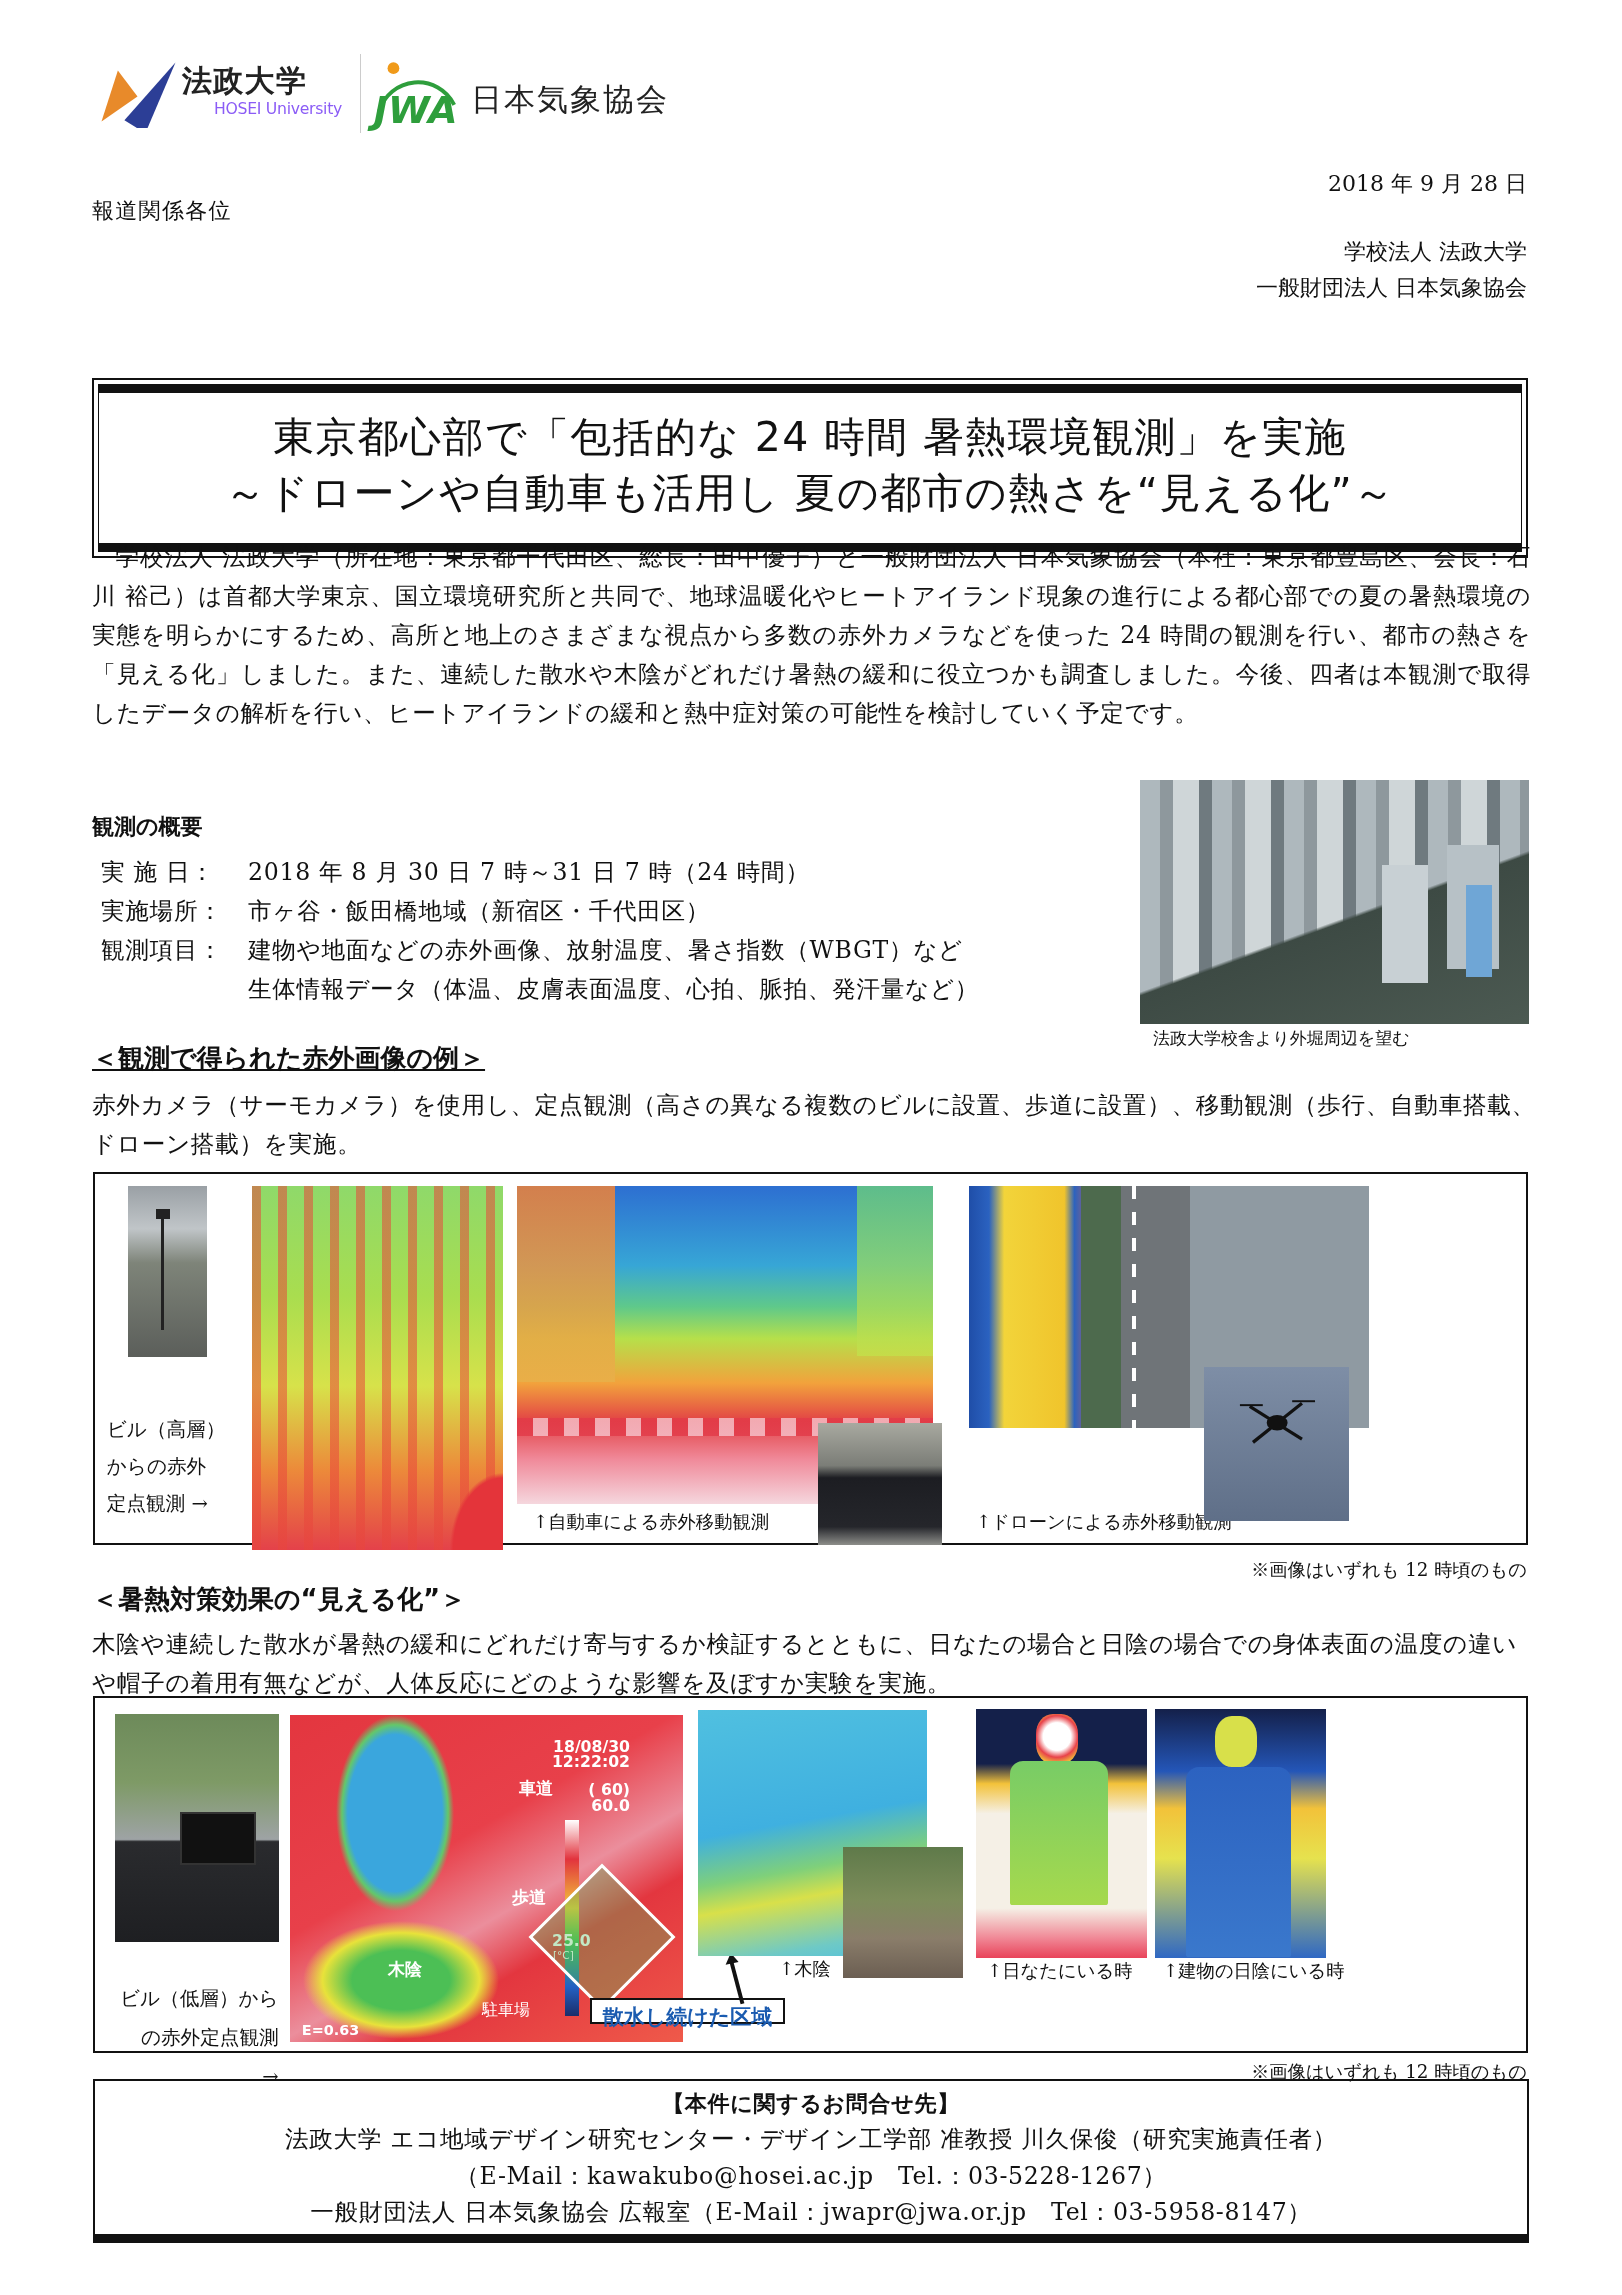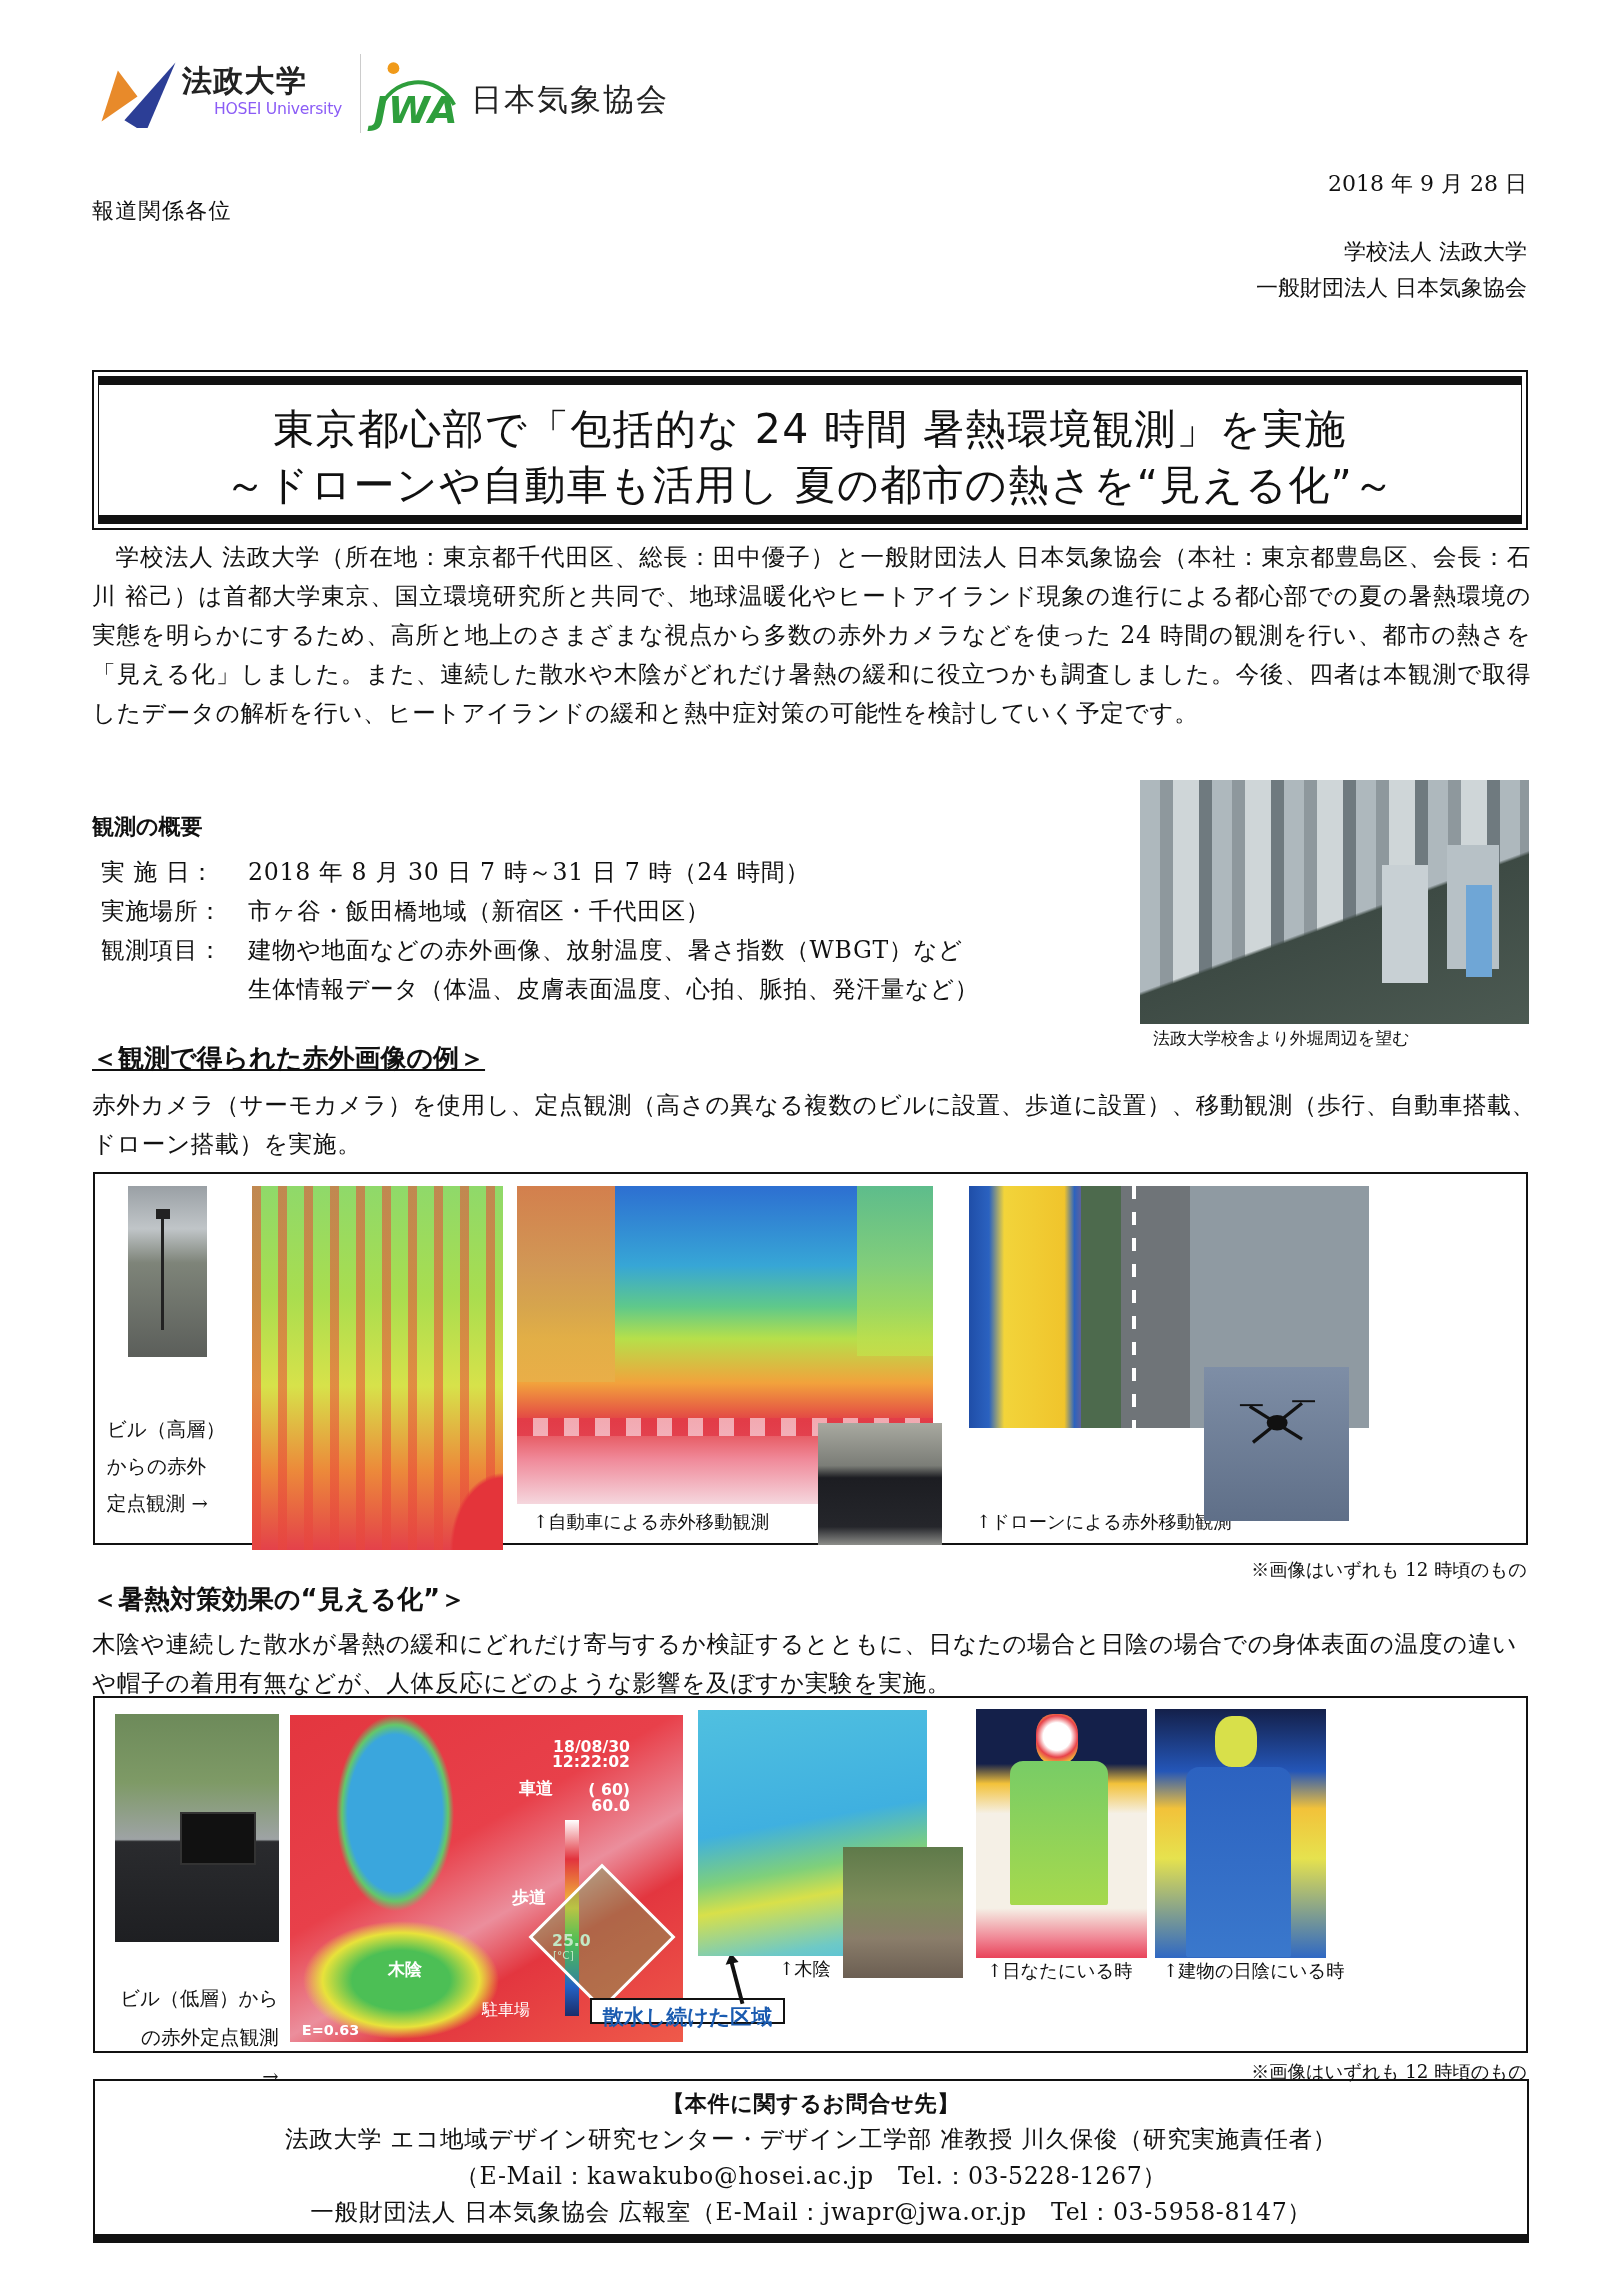--- a/index.html
+++ b/index.html
@@ -16,21 +16,21 @@
   .logo-jwa { left:366px; top:59px; width:314px; height:72px; }
   .logo-jwa .mark { position:absolute; left:0; top:0; width:98px; height:72px; }
   .logo-jwa .jp { position:absolute; left:105px; top:19.6px; font-family:"DejaVu Sans",sans-serif; font-size:31px; color:#222; letter-spacing:2px; }
 
   .date { right:95px; top:169px; font-size:22px; }
   .to { left:92px; top:196px; font-size:22px; letter-spacing:1.3px; }
   .org1 { right:95px; top:237px; font-size:22px; }
   .org2 { right:95px; top:273px; font-size:22px; }
 
   
-  .title-box { left:92px; top:370px; width:1436px; height:160px; border:2.6px solid #111; box-sizing:border-box; }
+  .title-box { left:92px; top:378px; width:1436px; height:180px; border:2.6px solid #111; box-sizing:border-box; }
   .title-inner { position:absolute; left:3.9px; right:3.9px; top:3.9px; bottom:3.9px; border-top:9.2px solid #111; border-bottom:9.2px solid #111; border-left:1.3px solid #111; border-right:1.3px solid #111; }
   .title-line1, .title-line2 { position:absolute; left:0; right:0; text-align:center; font-family:"DejaVu Sans",sans-serif; font-size:41px; letter-spacing:1.3px; color:#111; white-space:nowrap; }
   .title-line1 { top:17px; }
   .title-line2 { top:73px; }
 
   .para { left:92px; width:1439px; font-size:23.6px; line-height:39px; letter-spacing:0.7px; text-align:justify; }
   .para p { margin:0; }
   .indent { text-indent:1em; }
 
   .h-sans { font-family:"DejaVu Sans",sans-serif; font-weight:bold; }

